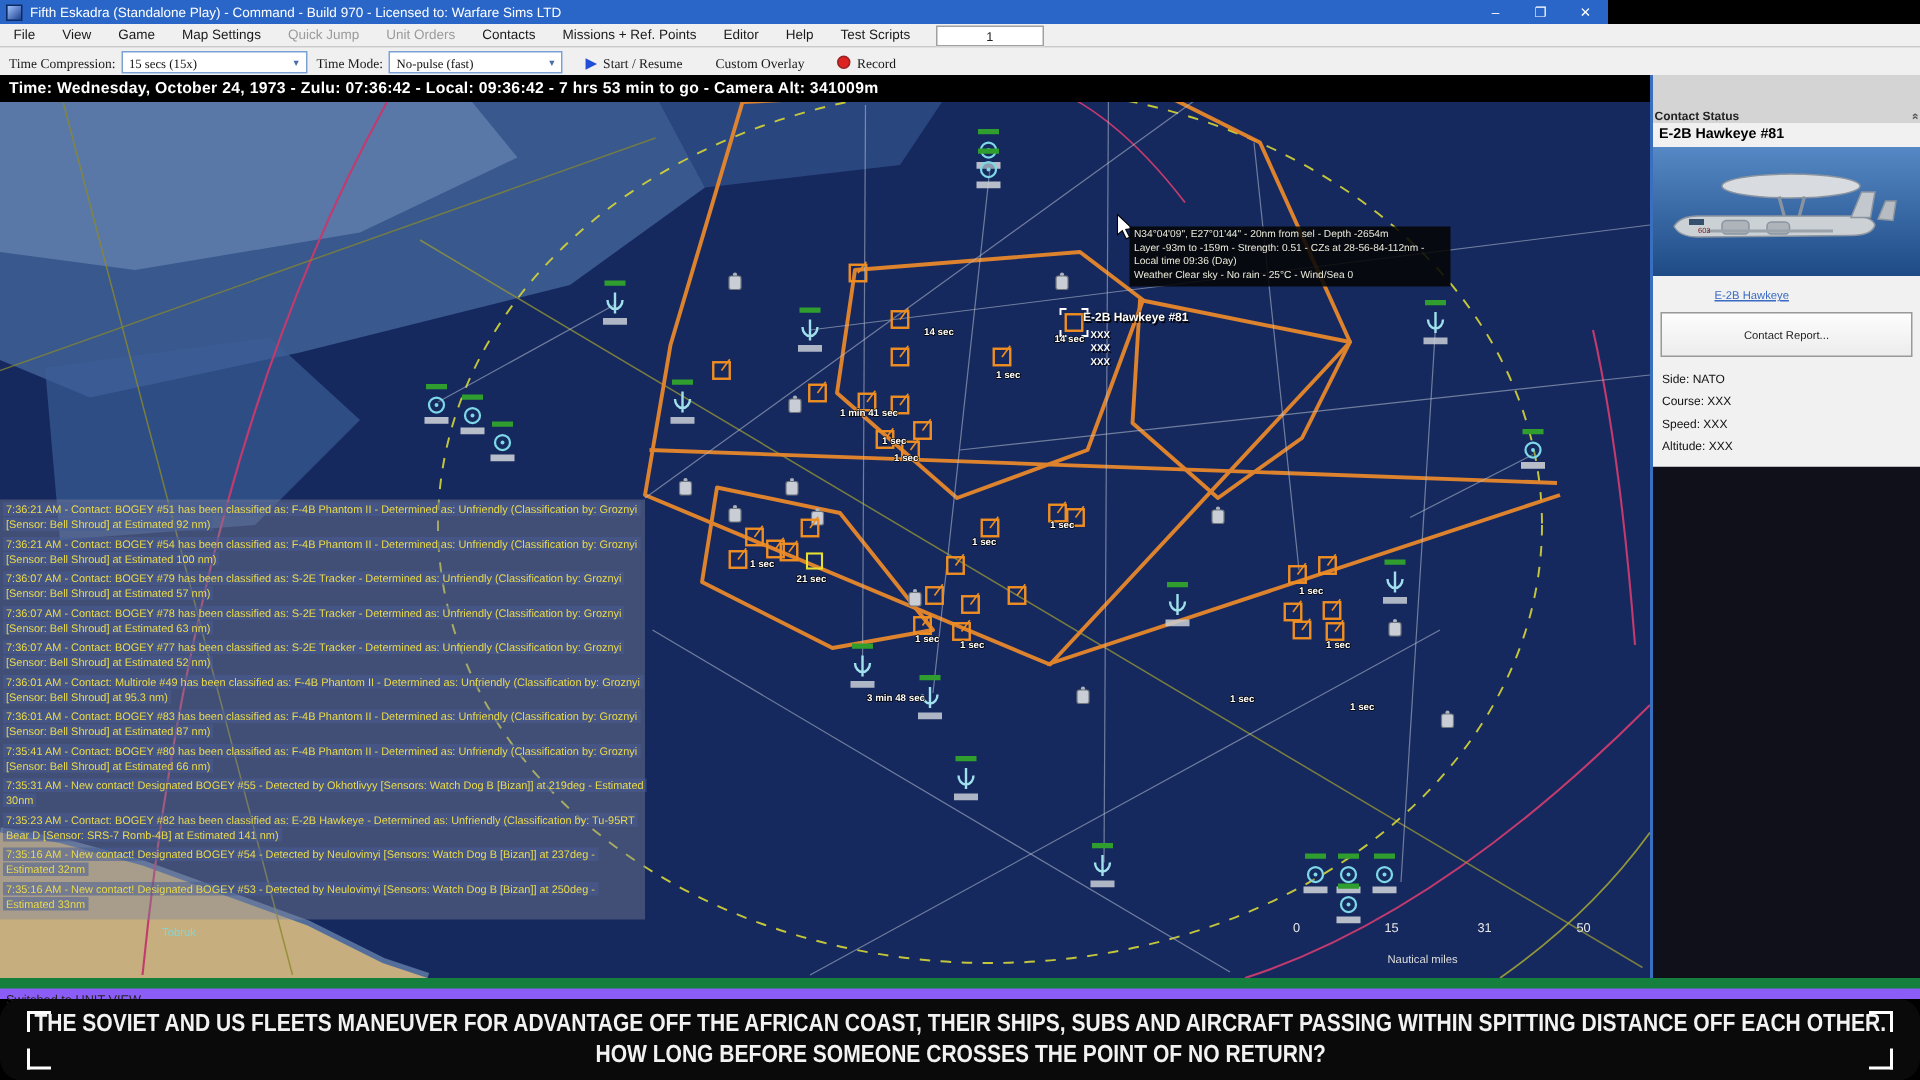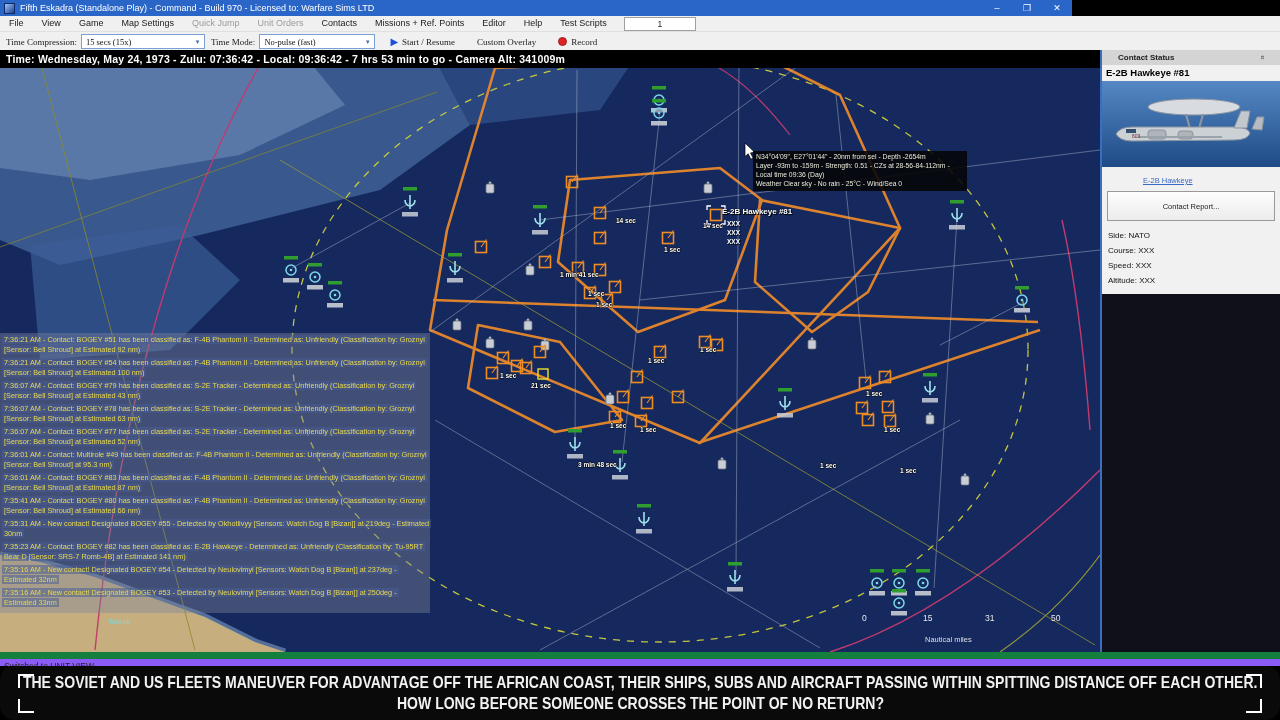--- a/index.html
+++ b/index.html
@@ -61,22 +61,22 @@
   .scalebar{position:absolute;left:820px;top:563px;width:270px;height:36px;z-index:4;
             color:#e8e8e8;font-size:8.5px;}
   .scalebar .tick{position:absolute;top:0;}
   .scale-unit{position:absolute;top:22px;left:105px;font-size:7.5px;color:#dedede;}
 
   .cursor{z-index:9;}
 
   
   .sidepanel{position:absolute;left:1100px;top:50px;width:180px;height:602px;background:#10101a;
              border-left:2px solid #3a6fbf;box-sizing:border-box;}
-  .sp-head{height:15px;background:#d4d4d4;display:flex;align-items:center;font-size:8px;
-           font-weight:bold;color:#222;padding:0 16px;}
+  .sp-head{height:32px;background:#d4d4d4;display:flex;align-items:flex-end;font-size:8px;
+           font-weight:bold;color:#222;padding:0 1px;}
   .sp-collapse{margin-left:auto;color:#555;font-size:8px;transform:rotate(90deg);}
   .sp-title{height:16px;background:#f1f1f1;font-size:9.5px;font-weight:bold;color:#000;
             line-height:16px;padding-left:4px;}
   .sp-photo{height:86px;background:#2a5a9a;position:relative;}
   .sp-linkrow{background:#f1f1f1;padding:2px 4px 1px;}
   .sp-link{color:#3a6bc4;text-decoration:underline;font-size:7.5px;margin-left:37px;}
   .sp-btn{display:block;width:168px;margin:3px auto 4px;height:30px;background:linear-gradient(#fdfdfd,#ececec);
           border:1px solid #999;font-size:7.5px;color:#222;text-align:center;line-height:13px;}
   .sp-fields{background:#f1f1f1;padding:3px 0 6px;}
   .sp-field{font-size:8px;color:#111;padding:3px 0 3px 6px;}
@@ -497,42 +497,42 @@
         <text x="884" y="382" class="age">1 sec</text>
         <text x="820" y="418" class="age">1 sec</text>
         <text x="900" y="423" class="age">1 sec</text>
         <text x="578" y="417" class="age">3 min 48 sec</text>
         <text x="700" y="302" class="age">1 sec</text>
       </g>
 
     <path class="cursor" d="M745,93 l0,13.5 3.2,-2.7 2.6,5.4 2.3,-1.1 -2.6,-5.2 4.2,-0.6 Z" fill="#fff" stroke="#000" stroke-width=".7"></path>
   </svg>
 
-  <div class="timebar">Time: Wednesday, May 24, 1973 - Zulu: 07:36:42 - Local: 09:36:42 - 7 hrs 53 min to go -  Camera Alt: 341009m</div>
+  <div class="timebar">Time: Wednesday, October 24, 1973 - Zulu: 07:36:42 - Local: 09:36:42 - 7 hrs 53 min to go -  Camera Alt: 341009m</div>
 
   <div class="tooltip">
     <div>N34°04'09", E27°01'44" - 20nm from sel - Depth -2654m</div>
     <div>Layer -93m to -159m - Strength: 0.51 - CZs at 28-56-84-112nm -</div>
     <div>Local time 09:36 (Day)</div>
     <div>Weather Clear sky - No rain - 25°C - Wind/Sea 0</div>
   </div>
 
   <div class="sel-label">E-2B Hawkeye #81</div>
   <div class="sel-subs">
     <div>XXX</div>
     <div>XXX</div>
     <div>XXX</div>
   </div>
 
   <div class="region-label">Tobruk</div>
 
   <div class="logpanel" id="logpanel">
       <div class="log-msg"><span>7:36:21 AM - Contact: BOGEY #51 has been classified as: F-4B Phantom II - Determined as: Unfriendly (Classification by: Groznyi [Sensor: Bell Shroud] at Estimated 92 nm)</span></div>
       <div class="log-msg"><span>7:36:21 AM - Contact: BOGEY #54 has been classified as: F-4B Phantom II - Determined as: Unfriendly (Classification by: Groznyi [Sensor: Bell Shroud] at Estimated 100 nm)</span></div>
-      <div class="log-msg"><span>7:36:07 AM - Contact: BOGEY #79 has been classified as: S-2E Tracker - Determined as: Unfriendly (Classification by: Groznyi [Sensor: Bell Shroud] at Estimated 43 nm)</span></div>
+      <div class="log-msg"><span>7:36:07 AM - Contact: BOGEY #79 has been classified as: S-2E Tracker - Determined as: Unfriendly (Classification by: Groznyi [Sensor: Bell Shroud] at Estimated 57 nm)</span></div>
       <div class="log-msg"><span>7:36:07 AM - Contact: BOGEY #78 has been classified as: S-2E Tracker - Determined as: Unfriendly (Classification by: Groznyi [Sensor: Bell Shroud] at Estimated 63 nm)</span></div>
       <div class="log-msg"><span>7:36:07 AM - Contact: BOGEY #77 has been classified as: S-2E Tracker - Determined as: Unfriendly (Classification by: Groznyi [Sensor: Bell Shroud] at Estimated 52 nm)</span></div>
       <div class="log-msg"><span>7:36:01 AM - Contact: Multirole #49 has been classified as: F-4B Phantom II - Determined as: Unfriendly (Classification by: Groznyi [Sensor: Bell Shroud] at 95.3 nm)</span></div>
       <div class="log-msg"><span>7:36:01 AM - Contact: BOGEY #83 has been classified as: F-4B Phantom II - Determined as: Unfriendly (Classification by: Groznyi [Sensor: Bell Shroud] at Estimated 87 nm)</span></div>
       <div class="log-msg"><span>7:35:41 AM - Contact: BOGEY #80 has been classified as: F-4B Phantom II - Determined as: Unfriendly (Classification by: Groznyi [Sensor: Bell Shroud] at Estimated 66 nm)</span></div>
       <div class="log-msg"><span>7:35:31 AM - New contact! Designated BOGEY #55 - Detected by Okhotlivyy  [Sensors: Watch Dog B [Bizan]] at 219deg - Estimated 30nm</span></div>
       <div class="log-msg"><span>7:35:23 AM - Contact: BOGEY #82 has been classified as: E-2B Hawkeye - Determined as: Unfriendly (Classification by: Tu-95RT Bear D [Sensor: SRS-7 Romb-4B] at Estimated 141 nm)</span></div>
       <div class="log-msg"><span>7:35:16 AM - New contact! Designated BOGEY #54 - Detected by Neulovimyi  [Sensors: Watch Dog B [Bizan]] at 237deg - Estimated 32nm</span></div>
       <div class="log-msg"><span>7:35:16 AM - New contact! Designated BOGEY #53 - Detected by Neulovimyi  [Sensors: Watch Dog B [Bizan]] at 250deg - Estimated 33nm</span></div>
     </div>

